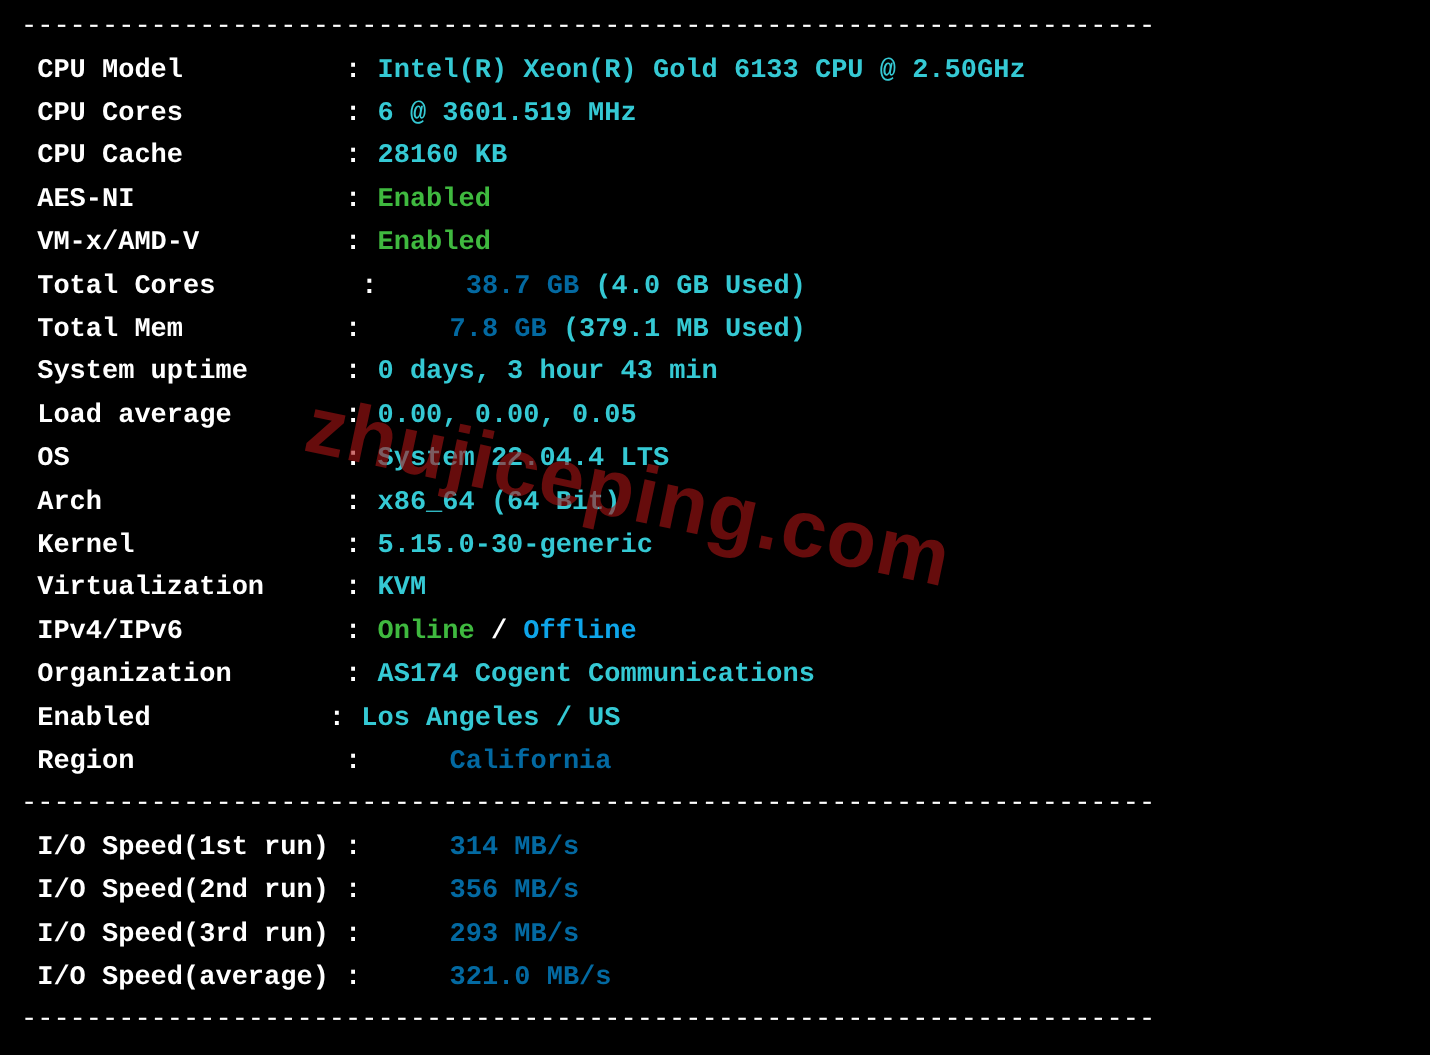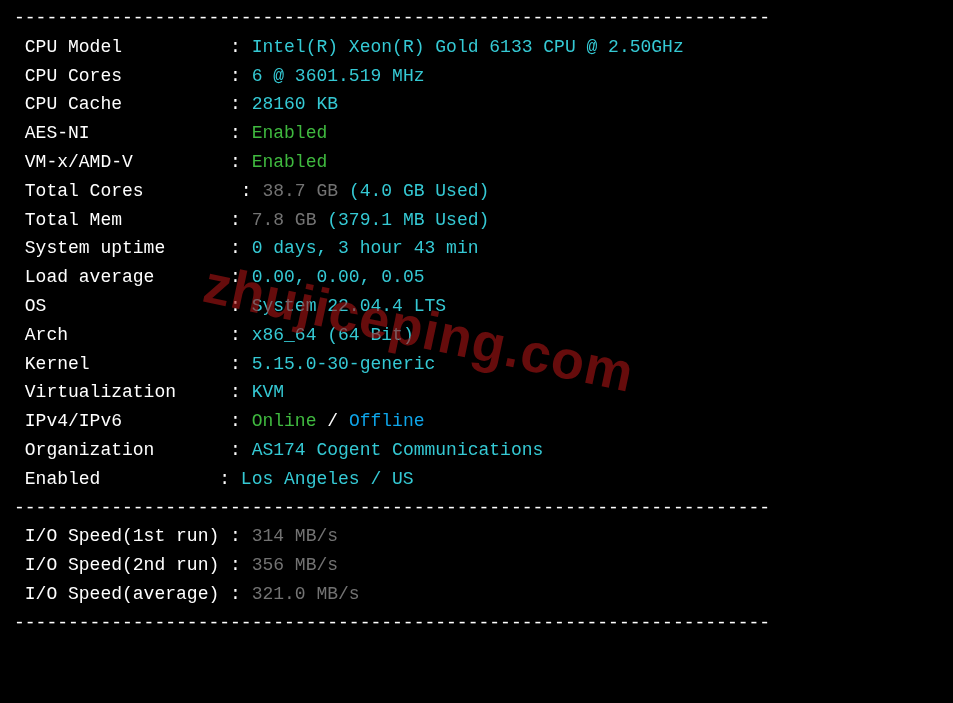--- a/index.html
+++ b/index.html
@@ -19,35 +19,37 @@
       overflow: hidden;
       position: relative;
     }
     .divider {
       color: #fff;
       white-space: pre;
       letter-spacing: 0;
     }
     .row {
       white-space: pre;
+      font-weight: bold;
     }
     .label {
       color: #fff;
     }
     .colon {
       color: #fff;
     }
     .cyan {
       color: #35c9d4;
     }
     .green {
       color: #3fb93f;
     }
     .yellow {
-      color: #737373;
+      color: #0369a1;
+      margin-left: 48px;
     }
     .red {
       color: #0ea5e9;
     }
     .white {
       color: #fff;
     }
     .watermark {
       position: absolute;
       top: 285px;
@@ -79,23 +81,25 @@
     <div class="row"><span class="label"> Total Mem          </span><span class="colon">: </span><span class="yellow">7.8 GB</span><span class="cyan"> (379.1 MB Used)</span></div>
     <div class="row"><span class="label"> System uptime      </span><span class="colon">: </span><span class="cyan">0 days, 3 hour 43 min</span></div>
     <div class="row"><span class="label"> Load average       </span><span class="colon">: </span><span class="cyan">0.00, 0.00, 0.05</span></div>
     <div class="row"><span class="label"> OS                 </span><span class="colon">: </span><span class="cyan">System 22.04.4 LTS</span></div>
     <div class="row"><span class="label"> Arch               </span><span class="colon">: </span><span class="cyan">x86_64 (64 Bit)</span></div>
     <div class="row"><span class="label"> Kernel             </span><span class="colon">: </span><span class="cyan">5.15.0-30-generic</span></div>
     <div class="row"><span class="label"> Virtualization     </span><span class="colon">: </span><span class="cyan">KVM</span></div>
     <div class="row"><span class="label"> IPv4/IPv6          </span><span class="colon">: </span><span class="green">Online</span><span class="white"> / </span><span class="red">Offline</span></div>
     <div class="row"><span class="label"> Organization       </span><span class="colon">: </span><span class="cyan">AS174 Cogent Communications</span></div>
     <div class="row"><span class="label"> Enabled           </span><span class="colon">: </span><span class="cyan">Los Angeles / US</span></div>
+    <div class="row"><span class="label"> Region             </span><span class="colon">: </span><span class="yellow">California</span></div>
   </div>
 
 <div class="divider">----------------------------------------------------------------------</div>
 
 <div id="io-info">
     <div class="row"><span class="label"> I/O Speed(1st run) </span><span class="colon">: </span><span class="yellow">314 MB/s</span></div>
     <div class="row"><span class="label"> I/O Speed(2nd run) </span><span class="colon">: </span><span class="yellow">356 MB/s</span></div>
+    <div class="row"><span class="label"> I/O Speed(3rd run) </span><span class="colon">: </span><span class="yellow">293 MB/s</span></div>
     <div class="row"><span class="label"> I/O Speed(average) </span><span class="colon">: </span><span class="yellow">321.0 MB/s</span></div>
   </div>
 
 <div class="divider">----------------------------------------------------------------------</div>
 
 </body></html>

